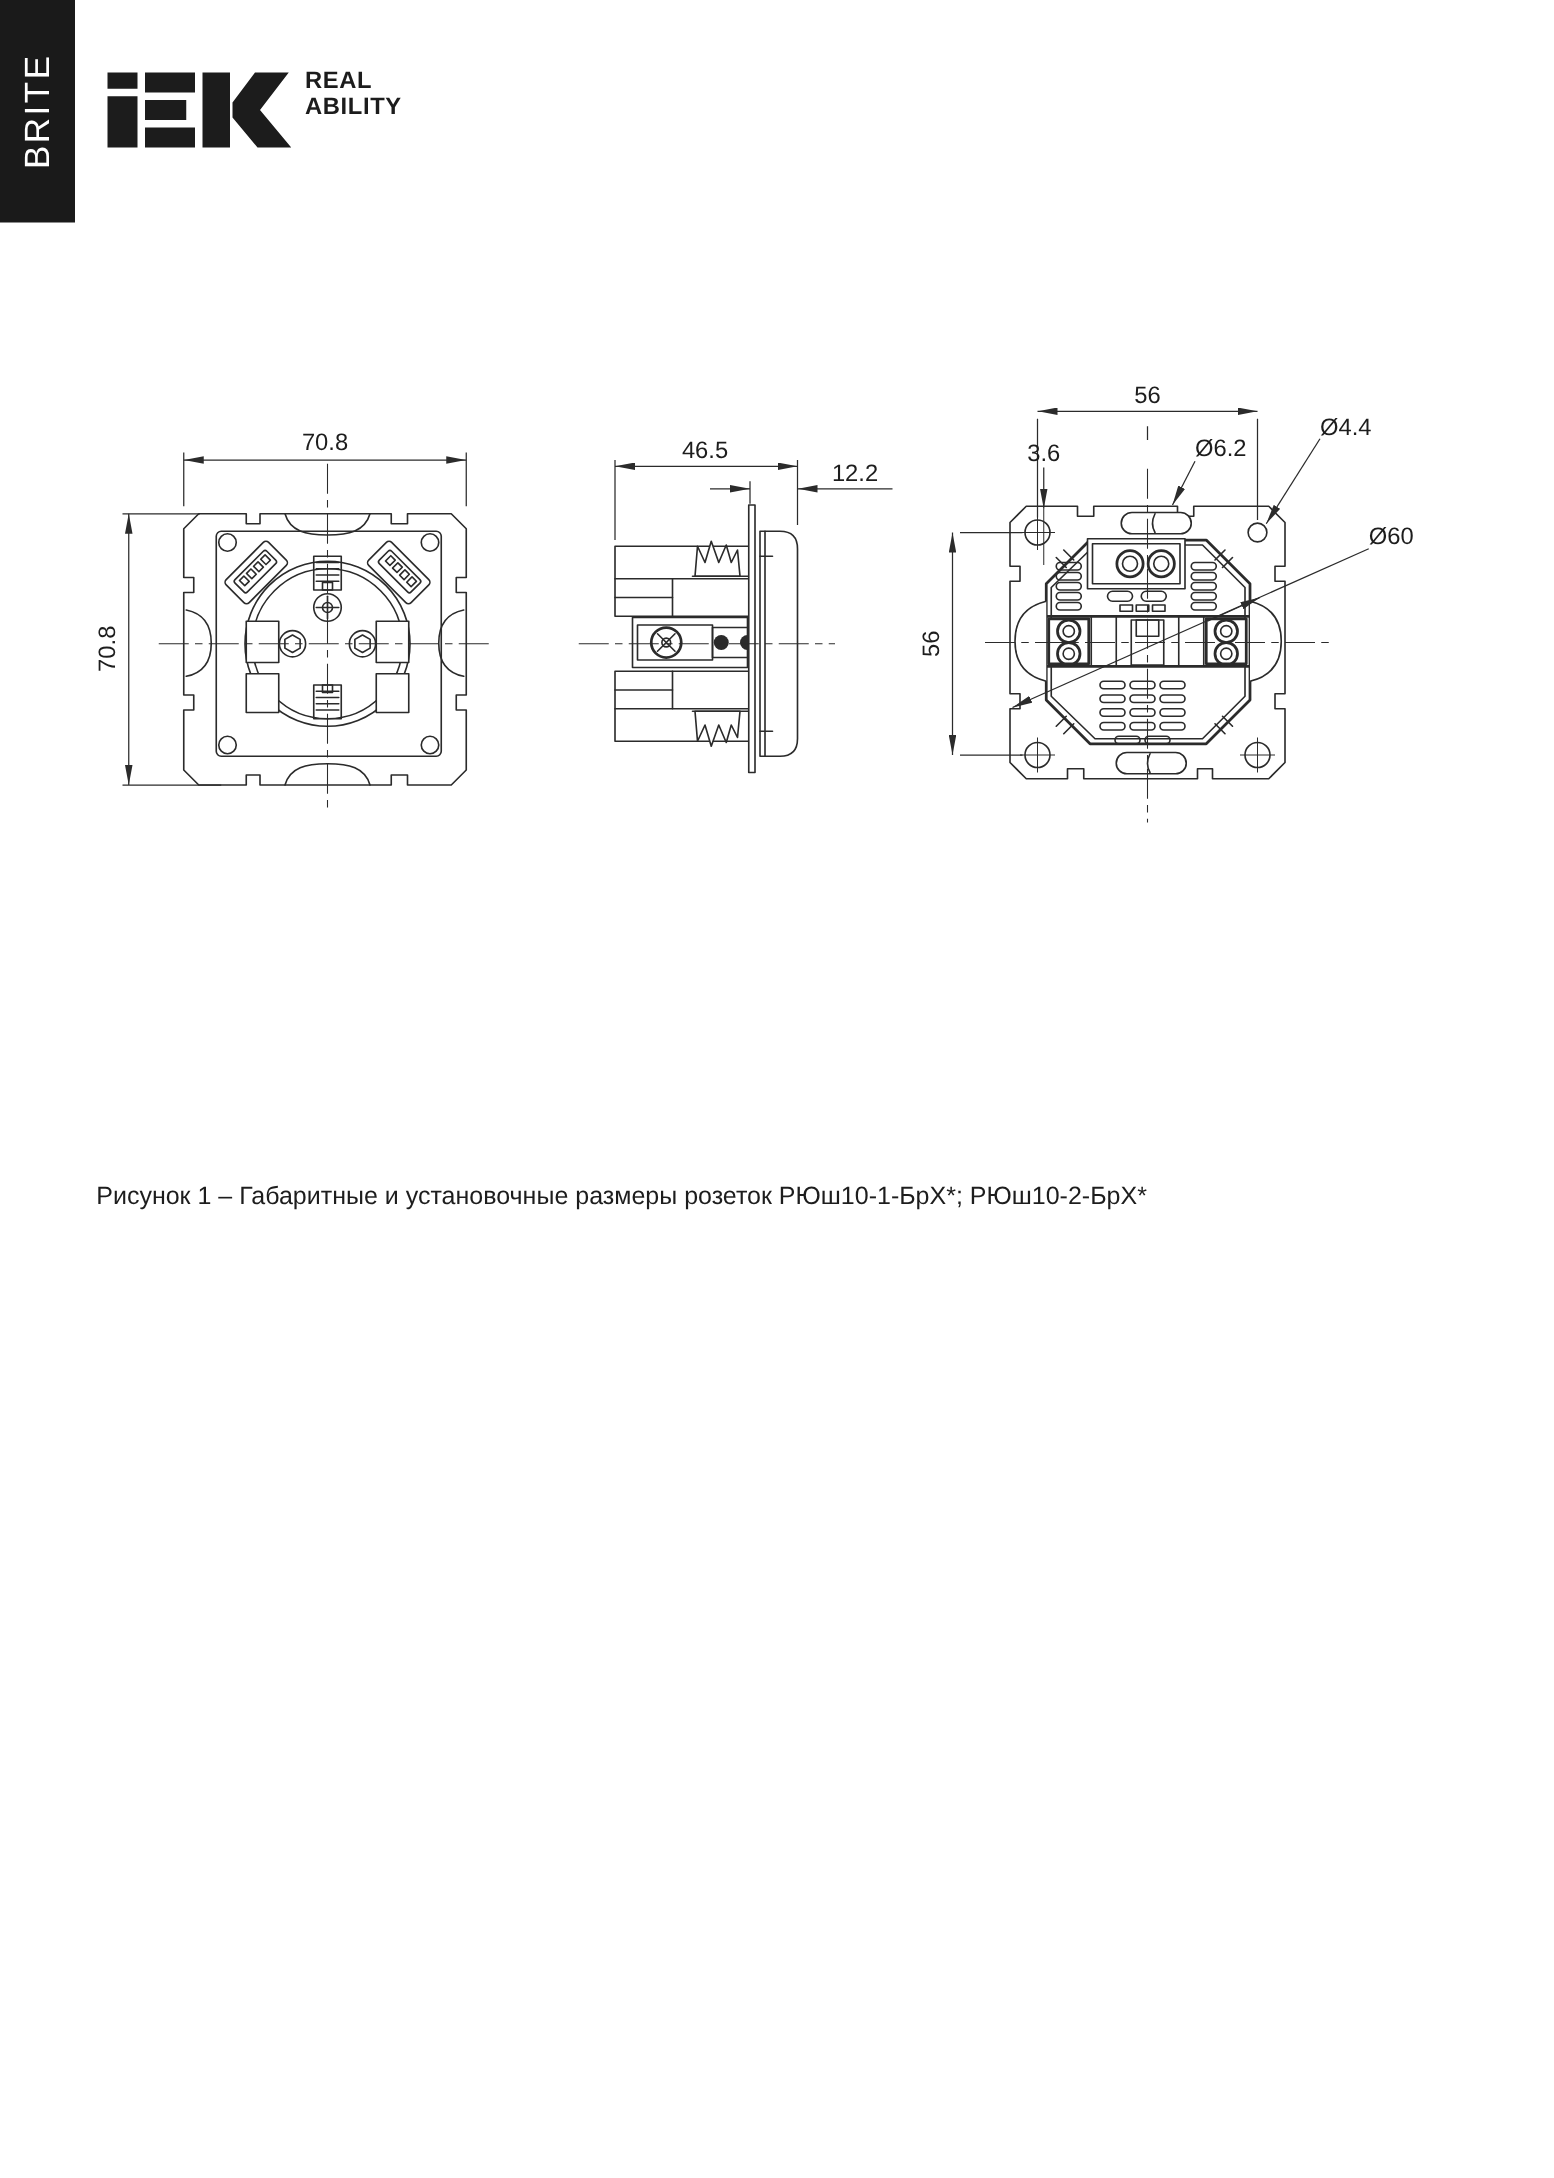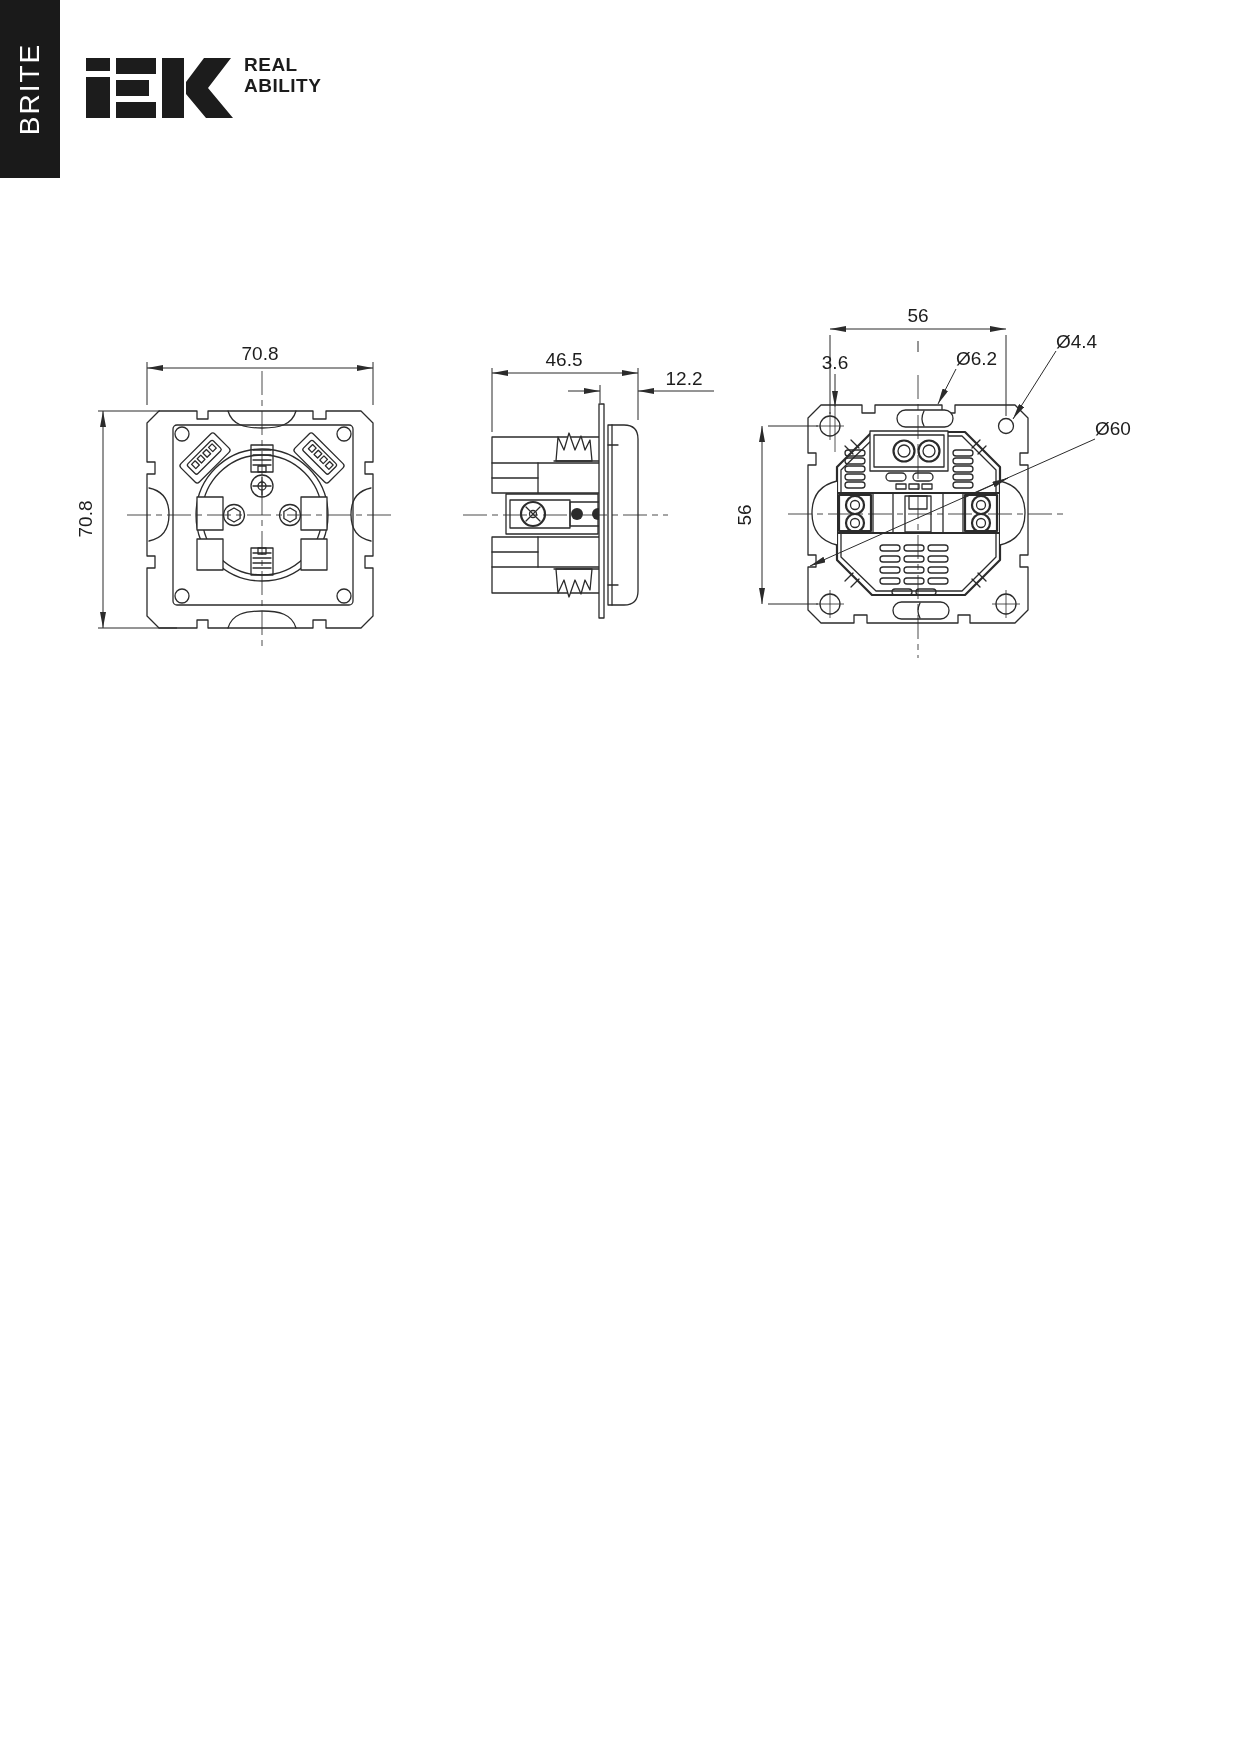--- a/index.html
+++ b/index.html
@@ -324,14 +324,15 @@
         <text class="txt" x="1056" y="348">Ø4.4</text>
       </g>
       <g>
         <line class="dim" x1="1095" y1="439" x2="810" y2="566" marker-end="url(#arr)"></line>
         <line class="dim" x1="966" y1="497" x2="1008" y2="478" marker-end="url(#arr)"></line>
         <text class="txt" x="1095" y="435">Ø60</text>
       </g>
     </g>
   </svg>
 
+  <div class="caption">Рисунок 1 – Габаритные и установочные размеры розеток РЮш10-1-БрХ*; РЮш10-2-БрХ*</div>
 
 </div>
 
 </body></html>

